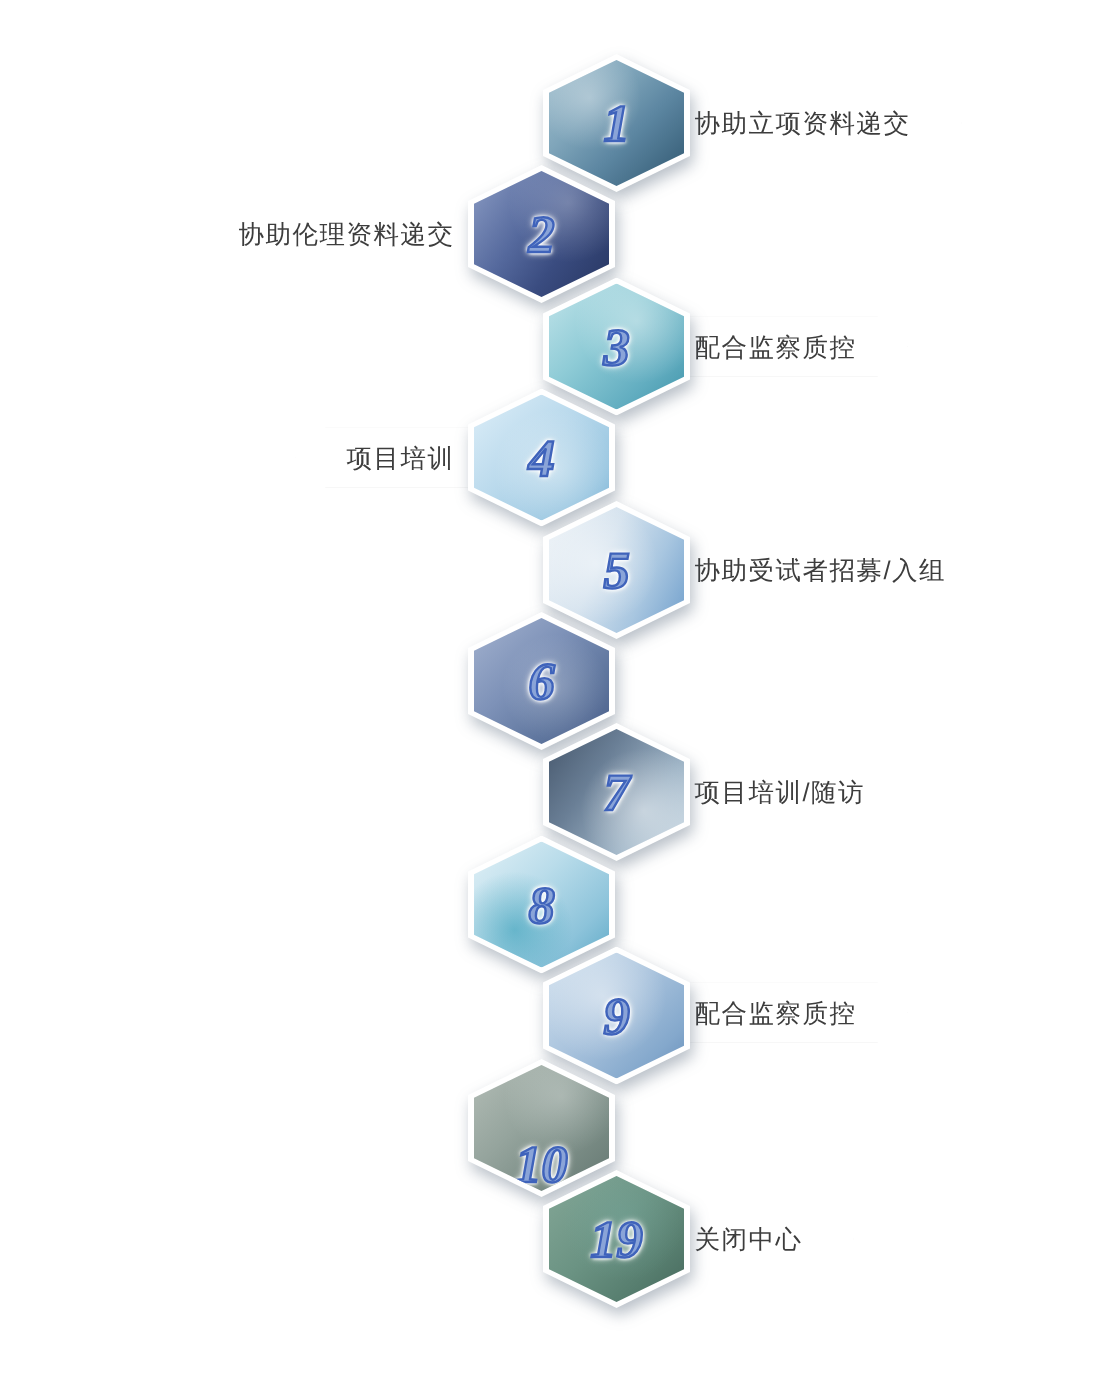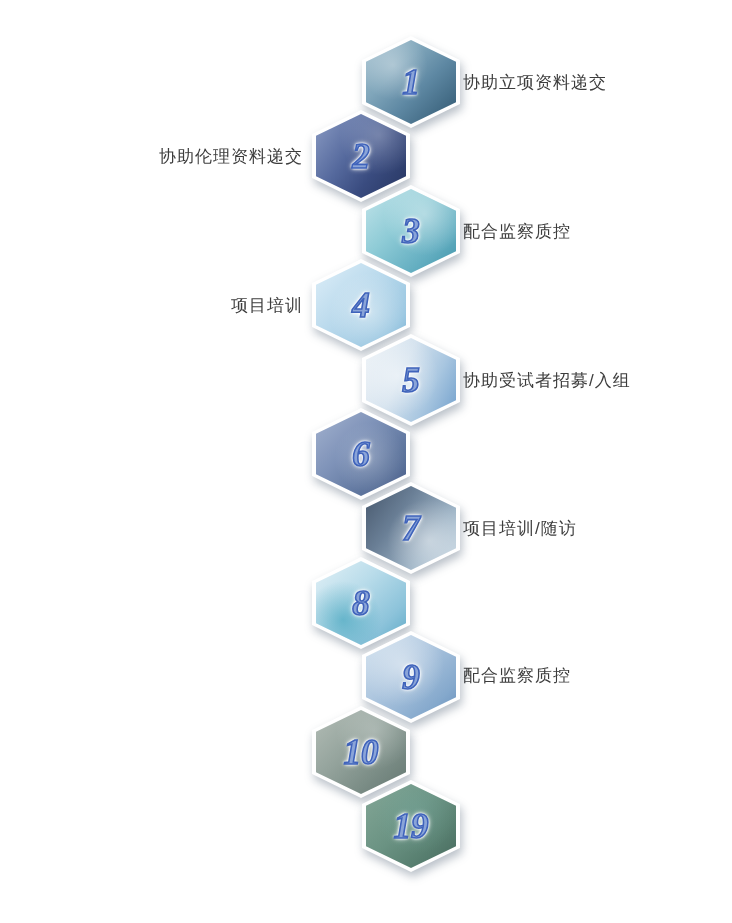--- a/index.html
+++ b/index.html
@@ -164,26 +164,29 @@
   <div class="hex" style="top:631px;left:362px">
     <div class="hex-white">
       <div class="hex-img" style="background: radial-gradient(circle at 40% 35%, rgba(255, 255, 255, 0.45), rgba(255, 255, 255, 0) 55%), linear-gradient(135deg, rgb(211, 226, 239) 0%, rgb(169, 195, 221) 45%, rgb(132, 168, 204) 80%, rgb(104, 144, 186) 100%);">
         <span class="hex-number">9</span>
       </div>
     </div>
   </div>
 
   <div class="hex" style="top:706px;left:312px">
     <div class="hex-white">
-      <div class="hex-img" style="background: radial-gradient(circle at 65% 25%, rgba(255, 255, 255, 0.25), rgba(255, 255, 255, 0) 45%), linear-gradient(135deg, rgb(179, 189, 182) 0%, rgb(149, 164, 157) 40%, rgb(123, 141, 134) 70%, rgb(100, 119, 113) 100%);">
+      <div class="hex-img" style="background: radial-gradient(circle at 65% 25%, rgba(255, 255, 255, 0.25), rgba(255, 255, 255, 0) 45%), linear-gradient(135deg, rgb(179, 189, 182) 0%, rgb(149, 164, 157) 40%, rgb(123, 141, 134) 70%, rgb(100, 119, 113) 100%); align-items: flex-end;">
         <span class="hex-number">10</span>
       </div>
     </div>
   </div>
 
+  <div class="banner right" style="top:806px">
+    <span>关闭中心</span>
+  </div>
   <div class="hex" style="top:780px;left:362px">
     <div class="hex-white">
       <div class="hex-img" style="background: radial-gradient(circle at 55% 35%, rgba(120, 170, 160, 0.4), rgba(120, 170, 160, 0) 55%), linear-gradient(135deg, rgb(132, 167, 151) 0%, rgb(107, 147, 131) 45%, rgb(87, 126, 111) 75%, rgb(70, 104, 92) 100%);">
         <span class="hex-number">19</span>
       </div>
     </div>
   </div>
 
 </div>
 

